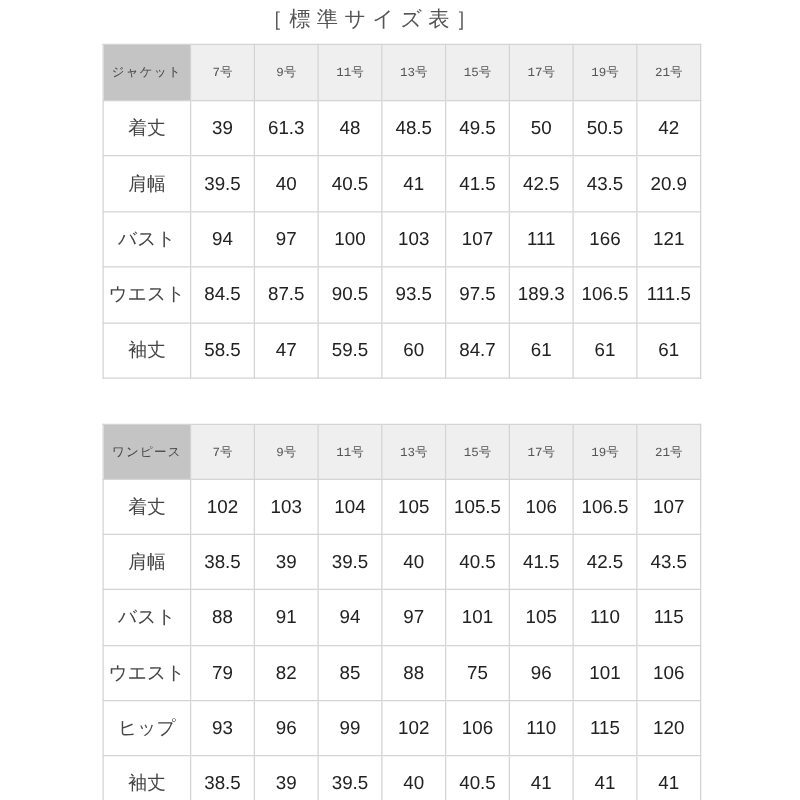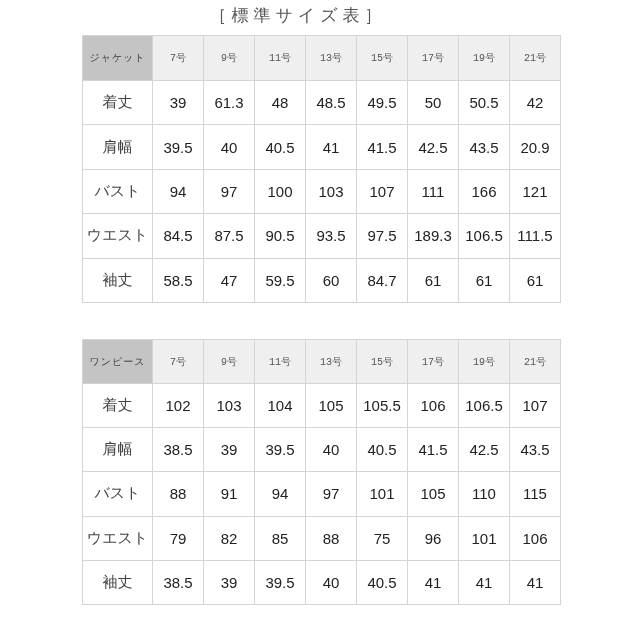--- a/index.html
+++ b/index.html
@@ -168,20 +168,31 @@
         <td class="val">79</td>
         <td class="val">82</td>
         <td class="val">85</td>
         <td class="val">88</td>
         <td class="val">75</td>
         <td class="val">96</td>
         <td class="val">101</td>
         <td class="val">106</td>
       </tr>
       <tr style="height: 44.2px;">
+        <td class="label">ヒップ</td>
+        <td class="val">93</td>
+        <td class="val">96</td>
+        <td class="val">99</td>
+        <td class="val">102</td>
+        <td class="val">106</td>
+        <td class="val">110</td>
+        <td class="val">115</td>
+        <td class="val">120</td>
+      </tr>
+      <tr style="height: 44.2px;">
         <td class="label">袖丈</td>
         <td class="val">38.5</td>
         <td class="val">39</td>
         <td class="val">39.5</td>
         <td class="val">40</td>
         <td class="val">40.5</td>
         <td class="val">41</td>
         <td class="val">41</td>
         <td class="val">41</td>
       </tr>

